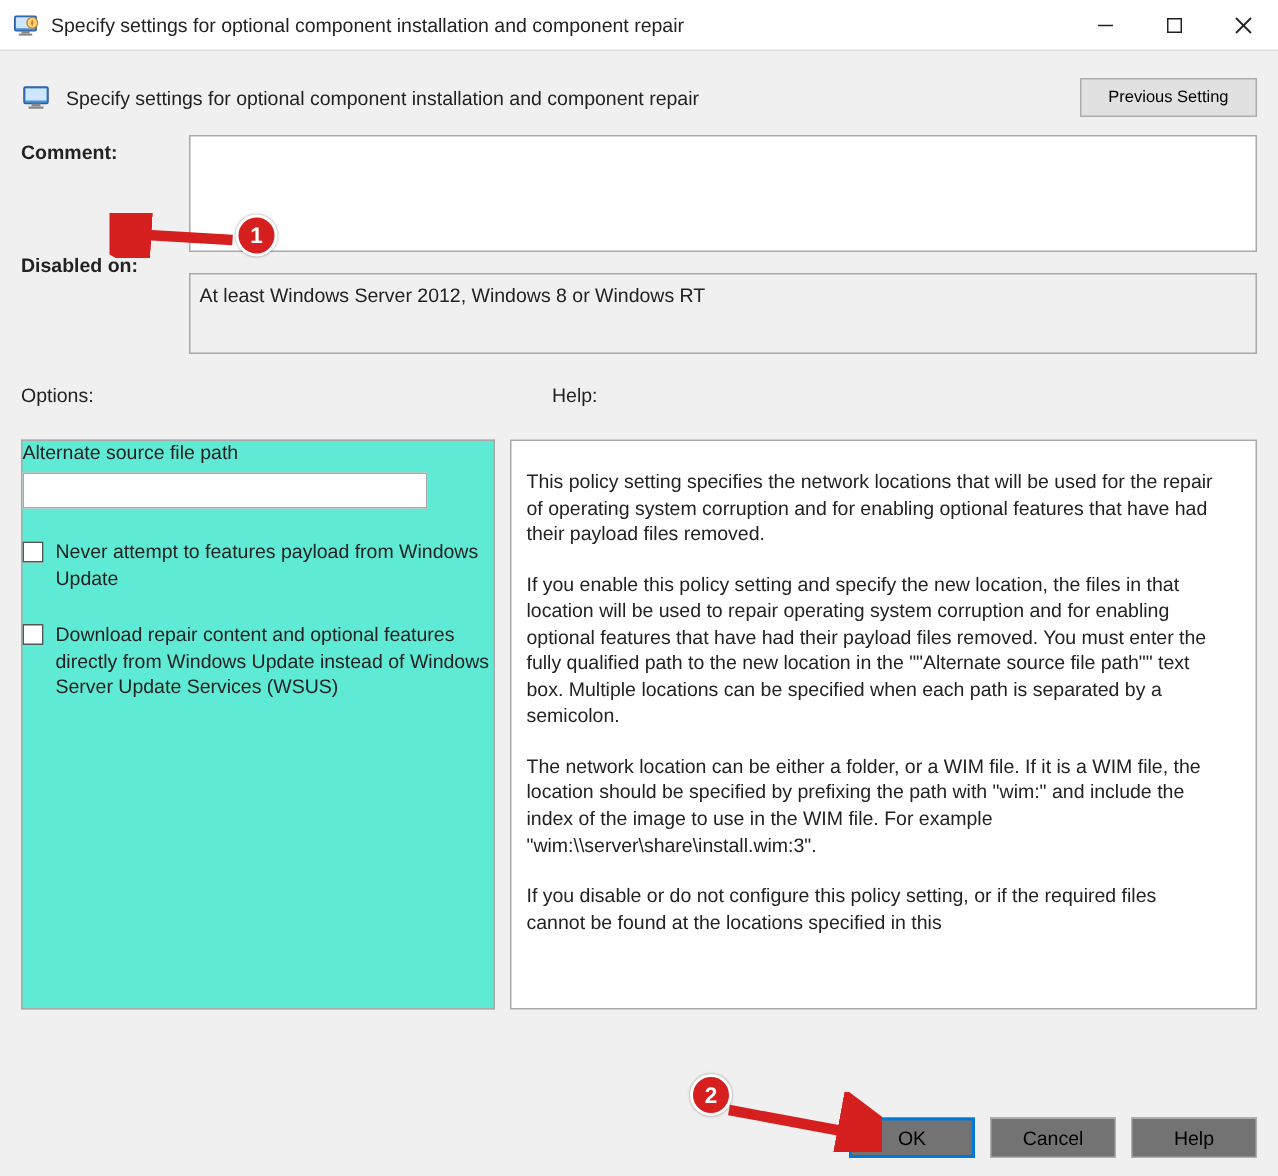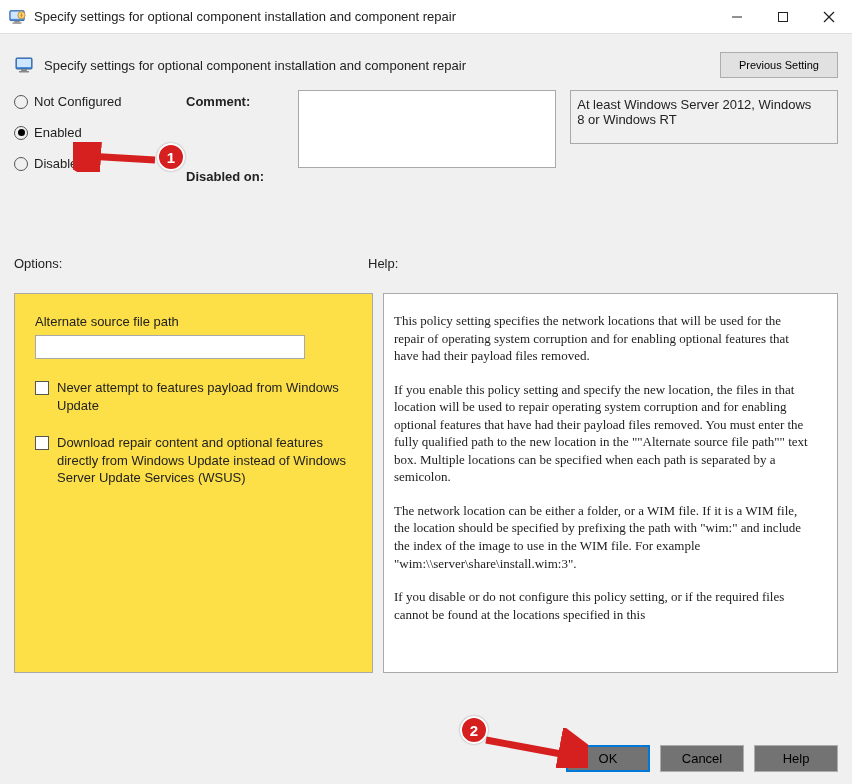--- a/index.html
+++ b/index.html
@@ -66,21 +66,21 @@
     border-radius: 50%;
     display: inline-flex; align-items: center; justify-content: center;
   }
   .radio .dot {
     width: 7px; height: 7px; border-radius: 50%;
     background: #000; display: none;
   }
   .radio.selected .dot { display: block; }
   .label-col { width: 100px; padding-top: 4px; font-weight: bold;}
   .label-col div { margin-bottom: 60px; }
-  .input-col { flex: 1; display: flex; gap: 14px;}
+  .input-col { flex: 1; display: flex; flex-direction: column; gap: 14px;}
   .textarea {
     width: 100%;
     border: 1px solid #a9a9a9;
     background: #fff;
     height: 78px;
     resize: none;
     font-family: inherit;
     font-size: 13px;
     padding: 4px;
     position: relative;
@@ -98,24 +98,24 @@
     padding: 4px 14px 2px 14px;
   }
   .sections-row .opt-label { width: 354px; }
   .panels-row {
     display: flex;
     padding: 20px 14px 0 14px;
     gap: 10px;
     height: 400px;
   }
   .options-panel {
-    width: 359px;
-    border: 1px solid #a9a9a9;
-    background: #fde047;
-    padding: 20px;
+    width: 316px;
+    border: 1px solid #a9a9a9;
+    background: #5eead4;
+    padding: 0;
   }
   .text-input {
     width: 270px;
     border: 1px solid #a9a9a9;
     height: 24px;
     margin-top: 6px;
     padding: 2px 4px;
     font-family: inherit;
     font-size: 13px;
   }
@@ -133,21 +133,20 @@
     margin-top: 2px;
   }
   .checkbox-row label { line-height: 1.35; }
   .help-panel {
     flex: 1;
     border: 1px solid #a9a9a9;
     background: #fff;
     padding: 18px 26px 10px 10px;
     overflow-y: scroll;
     line-height: 1.35;
-    font-family: Liberation Serif, serif;
   }
   .help-panel p { margin: 0 0 16px 0; }
   .footer {
     position: absolute;
     bottom: 0; left: 0; right: 0;
     display: flex;
     justify-content: flex-end;
     gap: 10px;
     padding: 10px 14px 12px 14px;
   }
@@ -218,36 +217,20 @@
     <rect x="2" y="3" width="16" height="11" rx="1" fill="#4a90d9" stroke="#2c5aa0"></rect>
     <rect x="3" y="4" width="14" height="8" fill="#cfe6ff"></rect>
     <rect x="7" y="14" width="6" height="2" fill="#888"></rect>
     <rect x="5" y="16" width="10" height="1.5" fill="#888"></rect>
   </svg>
   <span class="header-text">Specify settings for optional component installation and component repair</span>
   <button class="nav-btn">Previous Setting</button>
 </div>
 
 <div class="config-area">
-  <div class="radio-col">
-    <div class="radio-row">
-      <span class="radio"></span>
-      <span>Not Configured</span>
-    </div>
-    <div class="radio-row">
-      <span class="radio selected">
-          <span class="dot"></span>
-        </span>
-      <span>Enabled</span>
-    </div>
-    <div class="radio-row">
-      <span class="radio"></span>
-      <span>Disabled</span>
-    </div>
-  </div>
   <div class="label-col">
     <div>Comment:</div>
     <div style="margin-top:30px;">Disabled on:</div>
   </div>
   <div class="input-col">
     <textarea class="textarea" style=""></textarea>
     <div class="supported-box">
       <span>At least Windows Server 2012, Windows 8 or Windows RT</span>
     </div>
   </div>

